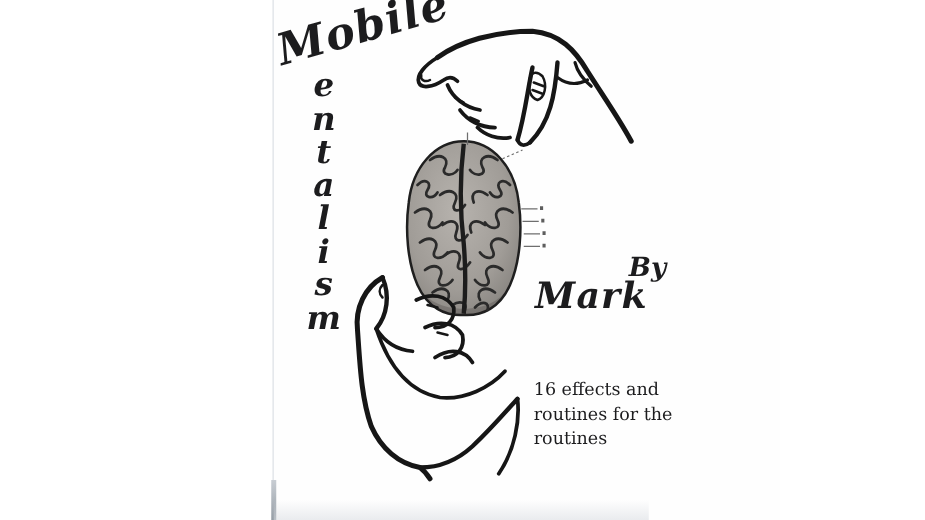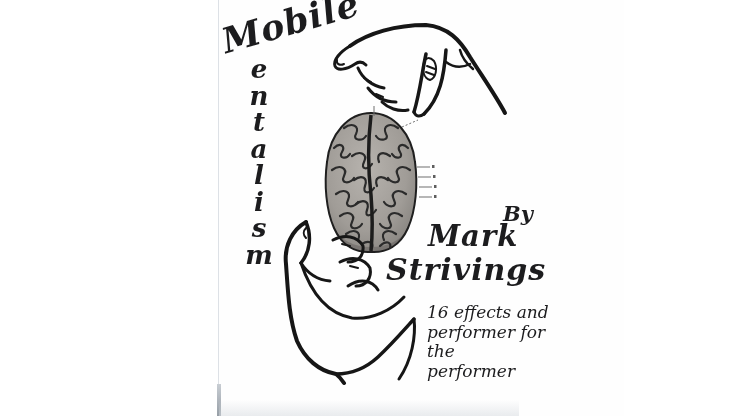--- a/index.html
+++ b/index.html
@@ -47,21 +47,21 @@
   .byline-first{
     position:absolute;left:428px;top:219px;font-size:29px;
     font-style:italic;font-weight:600;letter-spacing:1px;
   }
   .byline-last{
     position:absolute;left:386px;top:252px;font-size:30px;
     font-style:italic;font-weight:600;letter-spacing:1px;
   }
   .tagline{
     position:absolute;left:427px;top:303px;width:130px;
-    font-size:17px;line-height:19.5px;font-style:italic;font-weight:500;
+    font-size:14px;line-height:19.5px;font-weight:500;
   }
   svg{position:absolute;overflow:visible;}
   .svg-top-hand{left:328px;top:20px;}
   .svg-brain{left:318px;top:100px;}
   .svg-bottom-hand{left:276px;top:214px;}
 </style>
 </head>
 <body>
 
 <div class="stage">
@@ -149,21 +149,20 @@
     <path stroke-width="3" d="M25,49 C32,60 42,66 54,67"></path>
     <path stroke-width="3" d="M25,49 C36,82 54,100 76,104 C96,106 116,96 128,83"></path>
     <path stroke-width="3" d="M57,26 C69,20 81,22 87,32 C88,42 82,48 72,48"></path>
     <path stroke-width="3" d="M64,48 C76,42 88,44 94,54 C96,64 90,72 80,72"></path>
     <path stroke-width="3" d="M72,72 C84,64 96,66 102,76"></path>
     <path stroke-width="2" d="M66,30 l8,2 M74,52 l8,2 M30,14 C27,17 27,21 30,24"></path>
   </svg>
 
   <div class="byline-by ink">By</div>
   <div class="byline-first ink">Mark</div>
-  <div class="byline-last ink">Strivings</div>
 
   <div class="tagline ink">
     <div>16 effects and</div>
-    <div>performer for the</div>
-    <div>performer</div>
+    <div>routines for the</div>
+    <div>routines</div>
   </div>
 
 </div>
 
 </body></html>

